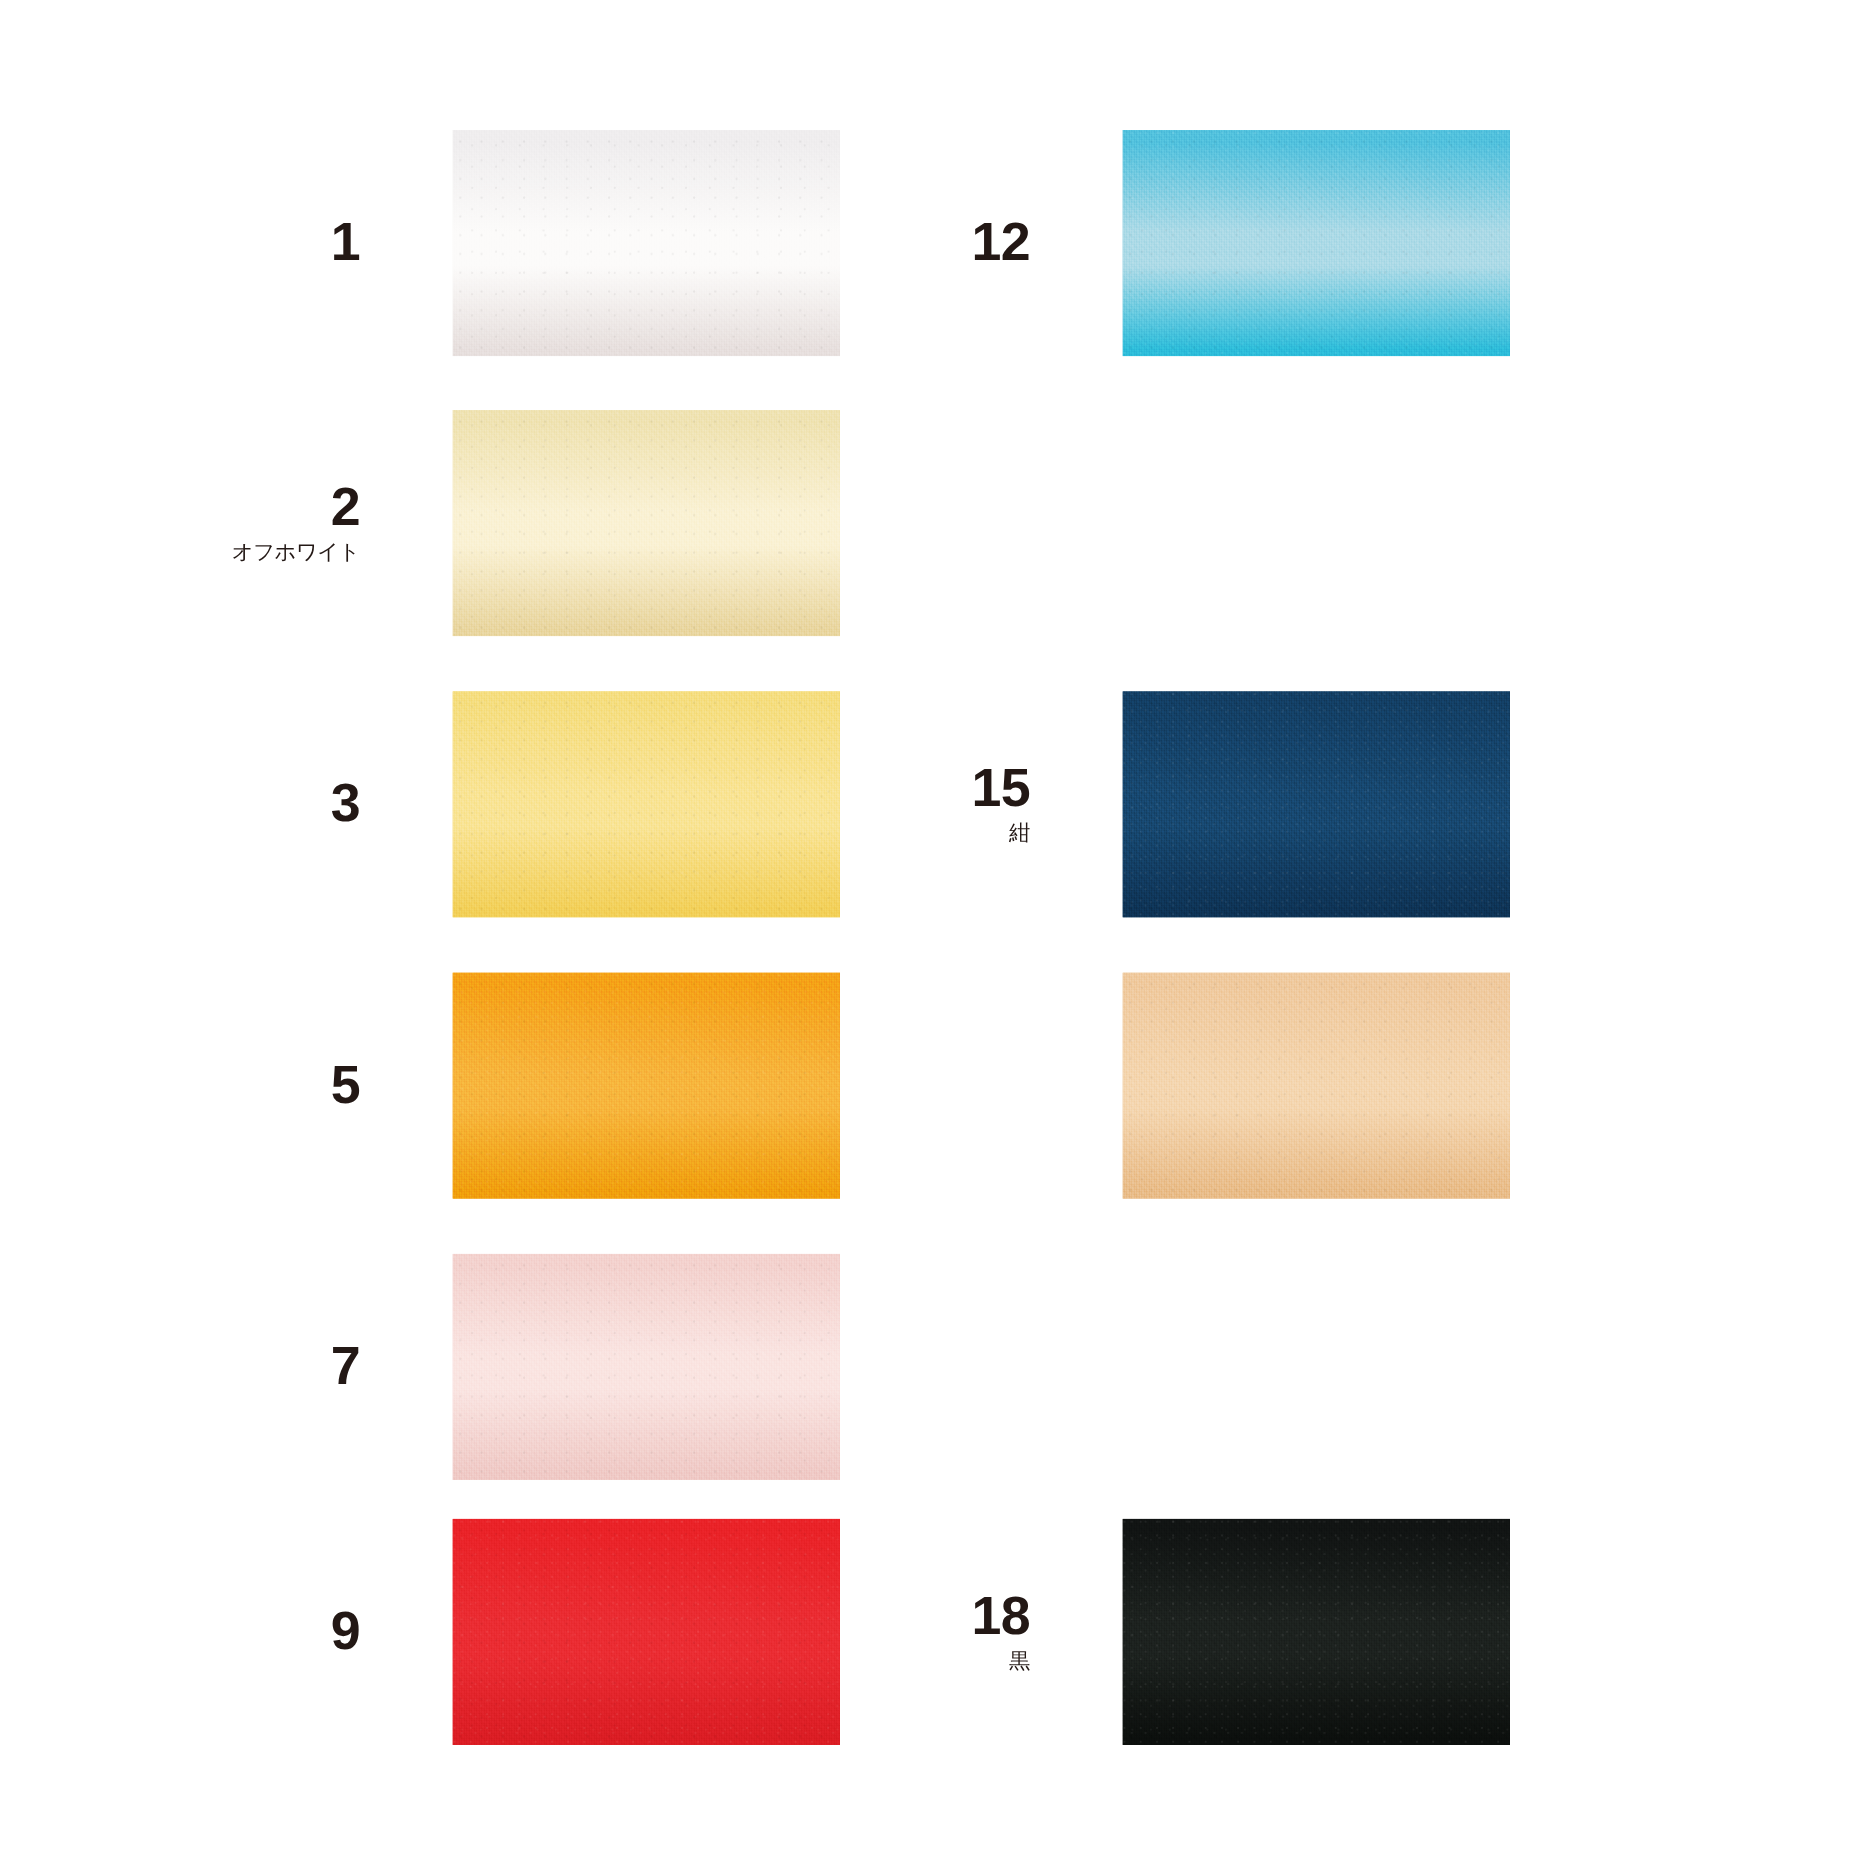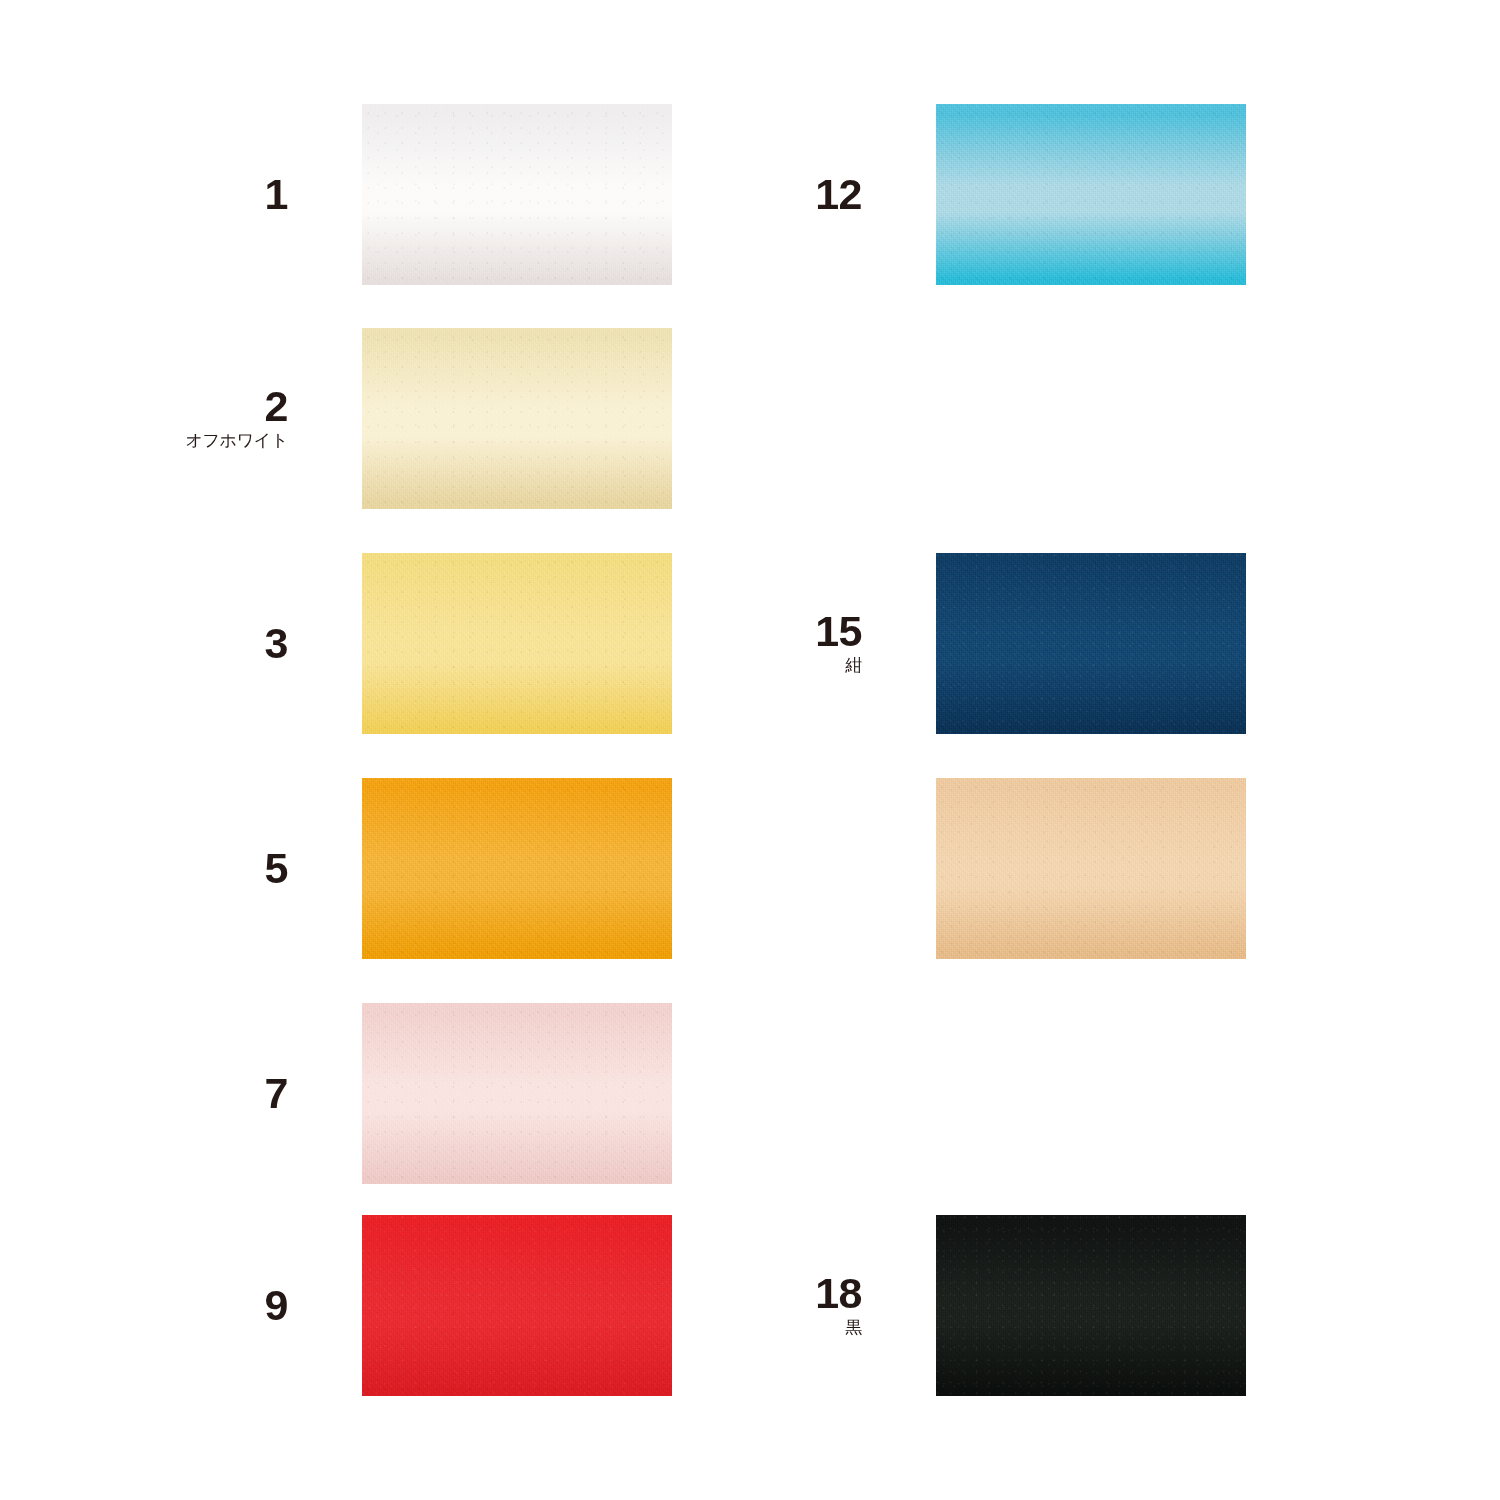--- a/index.html
+++ b/index.html
@@ -23,21 +23,21 @@
     background: #ffffff;
   }
 
   .column {
     position: absolute;
     top: 0;
     width: 700px;
     height: 1500px;
   }
   #column-left  { left: 0px; }
-  #column-right { left: 574px; }
+  #column-right { left: 536px; }
 
   .swatch-row {
     position: absolute;
     left: 0;
     width: 700px;
     height: 181px;
   }
 
   .swatch-label {
     position: absolute;
@@ -62,21 +62,21 @@
     font-family: "Liberation Sans", "DejaVu Sans", sans-serif;
   }
   .swatch-sublabel {
     font-size: 17px;
     font-weight: normal;
     color: #231815;
     line-height: 1.25;
     margin-top: 3px;
     white-space: nowrap;
     letter-spacing: -0.3px;
-    font-family: Liberation Mono, monospace;
+    font-family: Liberation Serif, serif;
   }
   .swatch-sublabel:empty { display: none; }
 
   .swatch-chip {
     position: absolute;
     left: 362px;
     top: 0;
     width: 310px;
     height: 181px;
     overflow: hidden;

